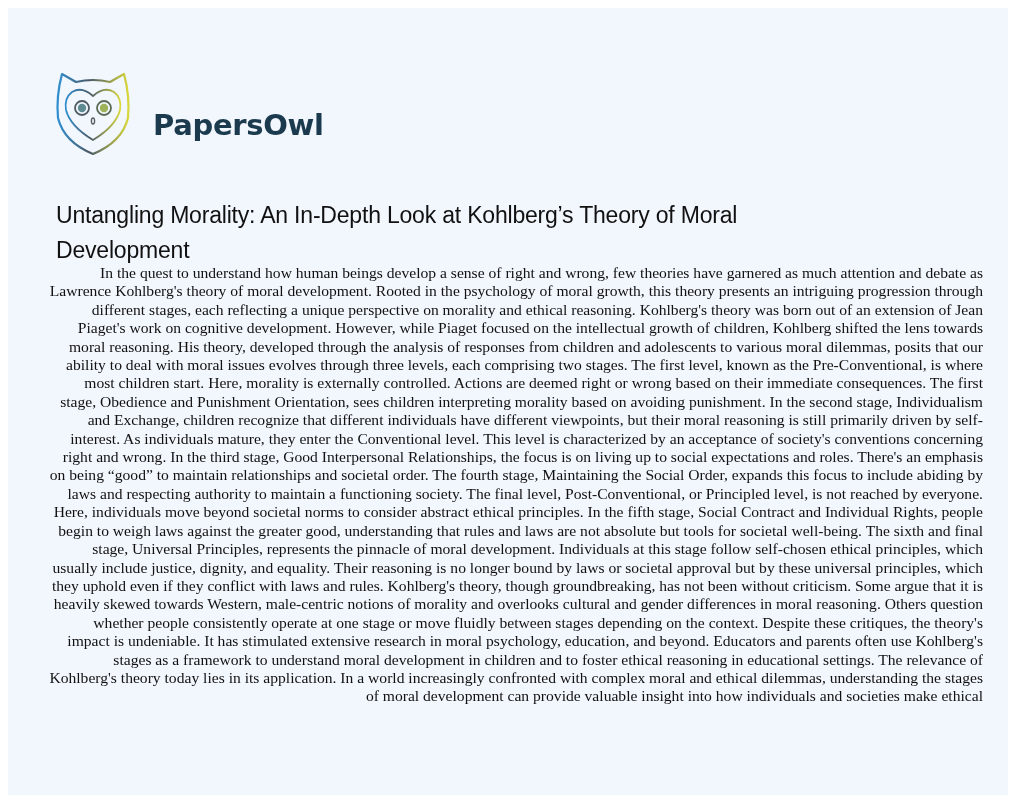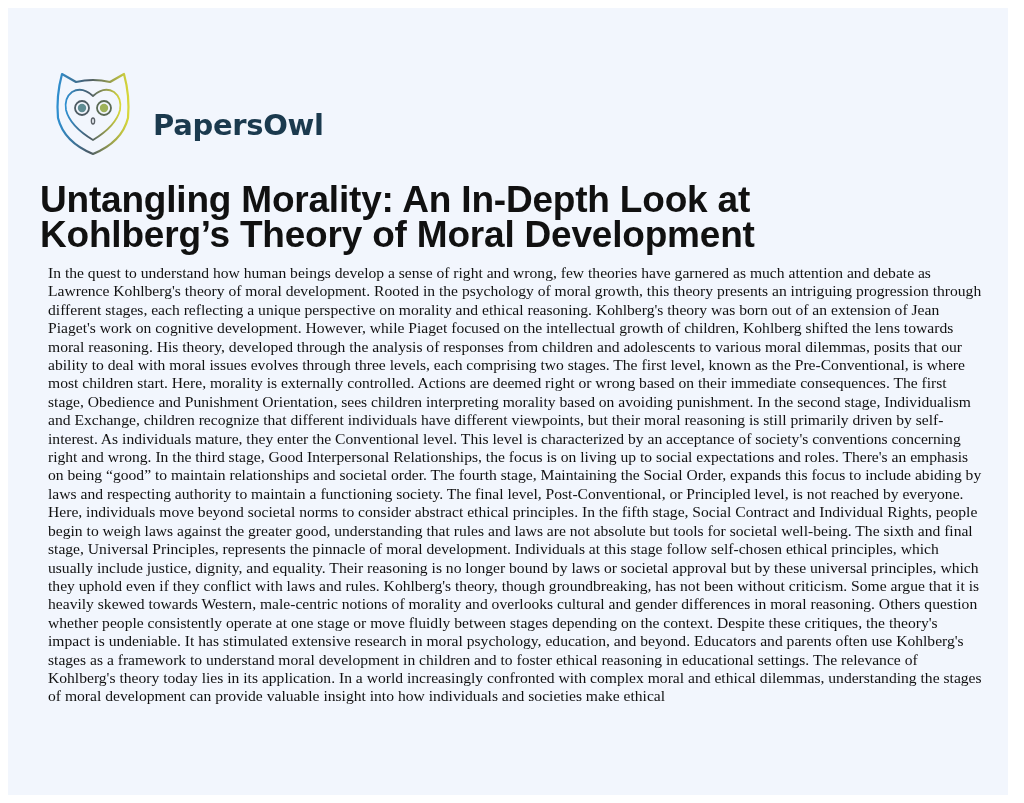--- a/index.html
+++ b/index.html
@@ -53,39 +53,39 @@
       font-size: 15px;
       line-height: 22px;
       color: #3c97c9;
       word-break: break-all;
     }
     .doc-title {
       position: absolute;
       left: 32px;
       top: 174px;
       width: 800px;
-      margin: 0;
+      margin: 16px;
       font-family: "Liberation Sans", sans-serif;
-      font-weight: bold;
-      font-size: 37px;
+      font-weight: normal;
+      font-size: 23px;
       line-height: 35px;
       color: #111111;
       letter-spacing: -0.2px;
     }
     .doc-body {
       position: absolute;
       left: 40px;
       top: 256px;
       width: 935px;
       margin: 0;
       font-family: "Liberation Serif", serif;
       font-size: 15.6px;
       line-height: 18.4px;
       color: #111111;
-      text-align: left;
+      text-align: right;
     }
   </style>
 </head>
 <body>
 
 <div class="page">
   <div class="header">
     <div class="logo">
       <svg width="82" height="92" viewBox="0 0 82 92" xmlns="http://www.w3.org/2000/svg">
         <defs>

